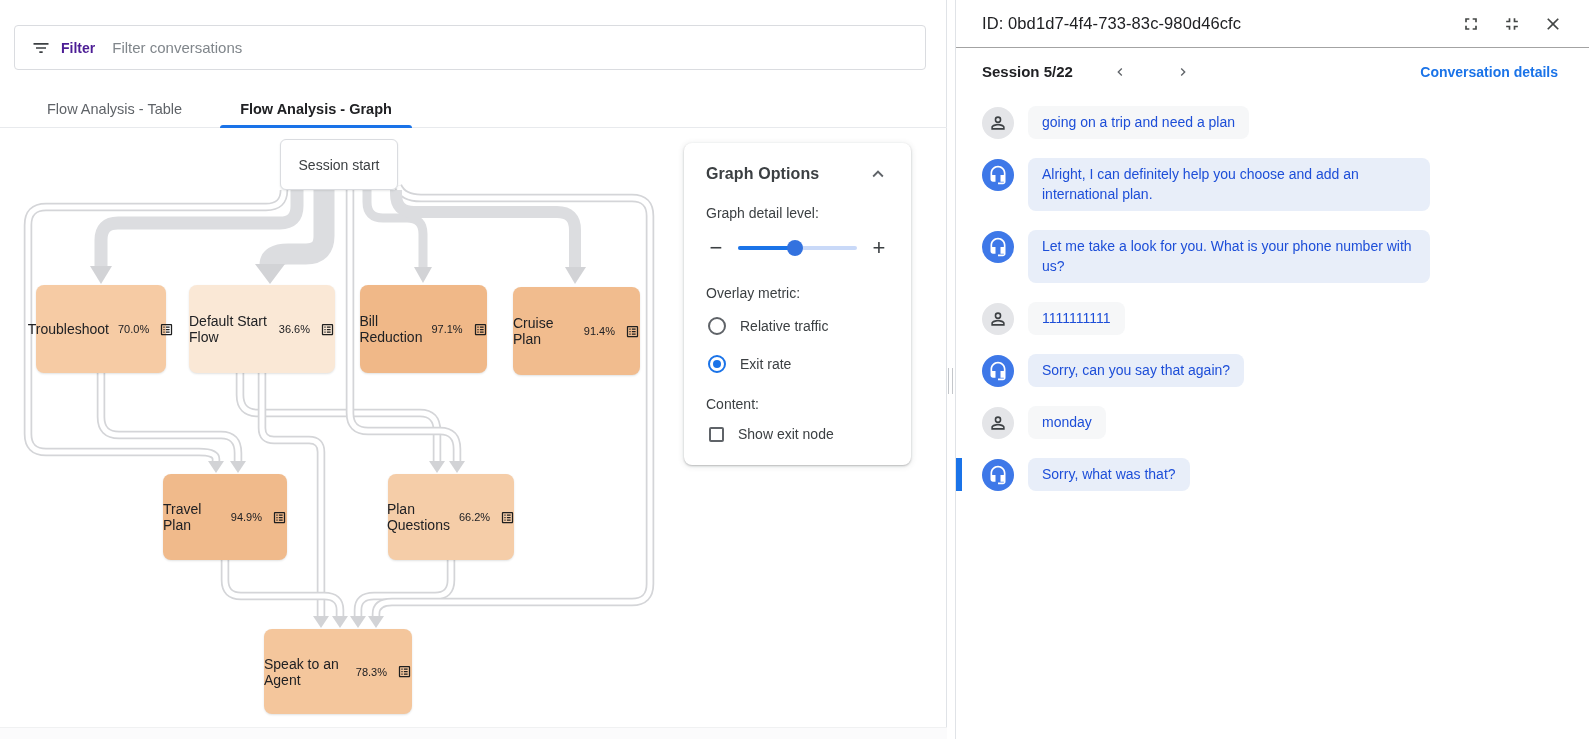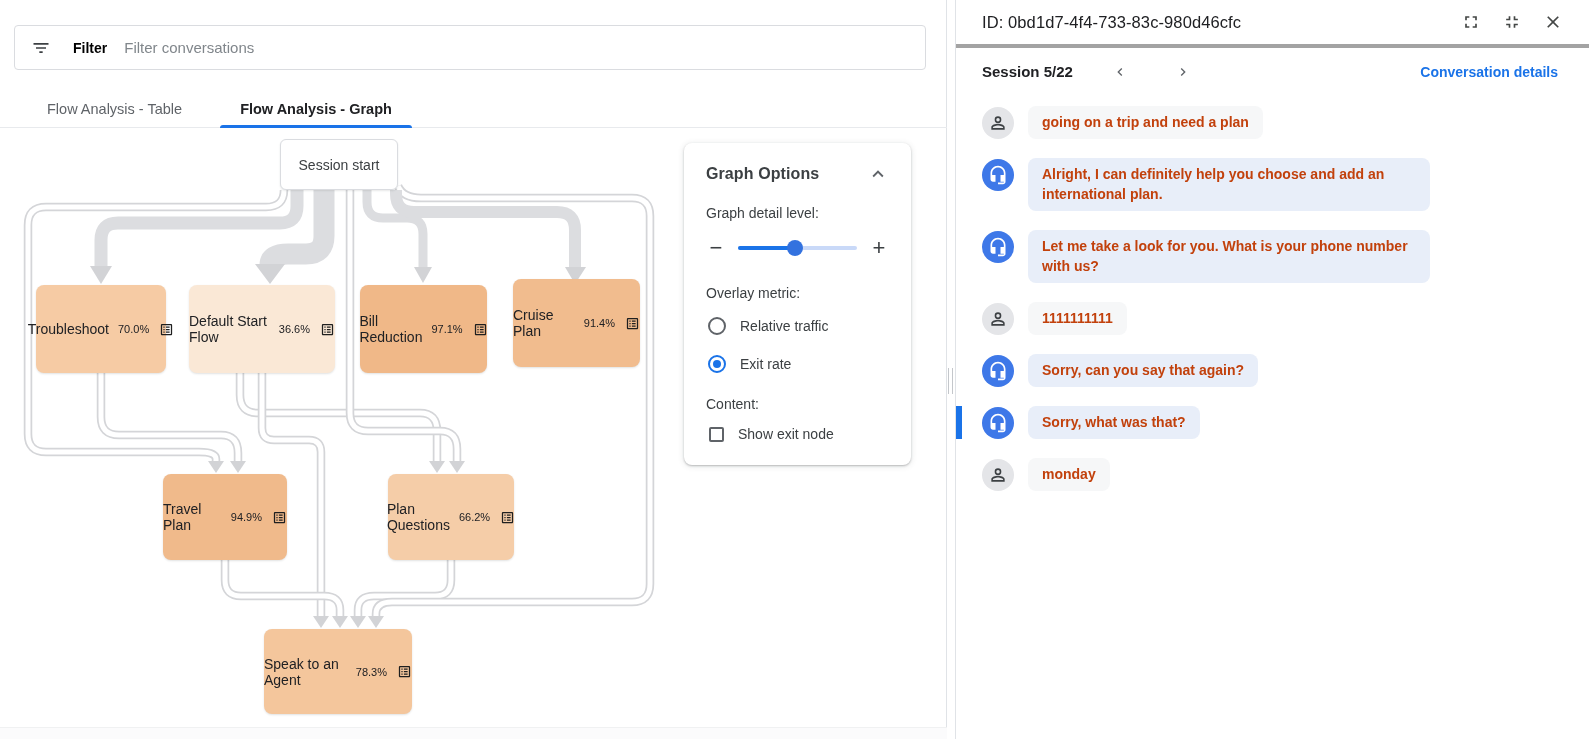--- a/index.html
+++ b/index.html
@@ -5,21 +5,21 @@
   * { margin:0; padding:0; box-sizing:border-box; }
   html,body { width:1589px; height:739px; background:#fff; overflow:hidden;
               font-family:"Liberation Sans", sans-serif; color:#202124; }
 
   
   .left-panel { position:absolute; left:0; top:0; width:947px; height:739px; background:#fff; border-right:1px solid #e0e3e7; }
 
   .filter-box { position:absolute; left:14px; top:25px; width:912px; height:45px;
                 border:1px solid #dadce0; border-radius:4px; display:flex; align-items:center; padding:0 16px; }
   .filter-box .ficon { width:20px; height:20px; color:#3c4043; flex:0 0 auto; }
-  .filter-label { font-size:14px; font-weight:700; color:#000000; margin-left:22px; }
+  .filter-label { font-size:14px; font-weight:700; color:#4c1d95; margin-left:10px; }
   .filter-placeholder { font-size:15px; color:#80868b; margin-left:17px; }
 
   .tabs-row { position:absolute; left:0; top:90px; width:947px; height:38px; border-bottom:1px solid #e8eaed; display:flex; align-items:stretch; padding-left:27px; }
   .tab { display:flex; align-items:center; padding:0 20px; font-size:14.5px; color:#5f6368; cursor:pointer; position:relative; margin-right:18px; }
   .tab.active { color:#202124; font-weight:700; }
   .tab.active::after { content:""; position:absolute; left:0; right:0; bottom:-1px; height:3px; background:#1a73e8; border-radius:3px 3px 0 0; }
 
   .graph-area { position:absolute; left:0; top:128px; width:777px; height:600px; }
   .edges { position:absolute; left:0; top:0; }
   .pipe-outer { stroke:#d4d5d8; stroke-width:8.5; fill:none; stroke-linejoin:round; }
@@ -58,40 +58,40 @@
 
   .bottom-scroll { position:absolute; left:0; top:727px; width:947px; height:12px; background:#fbfbfc; border-top:1px solid #f0f1f2; }
 
   
   .gutter { position:absolute; left:947px; top:0; width:8px; height:739px; background:#fff; }
   .gutter-handle { position:absolute; left:1px; top:368px; height:26px; width:5px;
                    border-left:1.5px solid #c4c7cb; border-right:1.5px solid #c4c7cb; cursor:col-resize; }
 
   
   .detail-panel { position:absolute; left:955px; top:0; width:634px; height:739px; background:#fff; border-left:1px solid #e0e3e7; }
-  .dp-header { height:48px; display:flex; align-items:center; padding:0 26px; border-bottom:4px solid #a3a3a3; }
+  .dp-header { height:48px; display:flex; align-items:center; padding:0 26px; border-bottom:1px solid #a3a3a3; }
   .dp-title { font-size:16.5px; color:#202124; letter-spacing:.1px; }
   .dp-icons { margin-left:auto; display:flex; align-items:center; gap:21px; }
   .icon-btn { width:20px; height:20px; color:#444746; cursor:pointer; }
   .session-row { height:47px; display:flex; align-items:center; padding:0 31px 0 26px; }
   .session-label { font-size:15px; font-weight:700; color:#202124; }
   .chev-btn { width:16px; height:16px; color:#5f6368; cursor:pointer; }
   .chev-btn.first { margin-left:39px; } .chev-btn.second { margin-left:47px; }
   .details-link { margin-left:auto; font-size:14px; font-weight:700; color:#1a73e8; cursor:pointer; }
 
   .messages { padding-top:11px; }
   .msg-row { position:relative; display:flex; align-items:flex-start; padding-left:26px; margin-bottom:19px; }
   .sel-bar { display:none; position:absolute; left:0; top:0; bottom:0; width:6px; background:#1a73e8; }
   .msg-row.selected .sel-bar { display:block; }
   .avatar { width:32px; height:32px; border-radius:50%; flex:0 0 auto; display:flex; align-items:center; justify-content:center; margin-top:1px; }
   .avatar.user  { background:#e4e5e8; color:#3c4043; }
   .avatar.agent { background:#3e78e8; color:#fff; }
   .avatar svg { width:20px; height:20px; }
   .bubble { margin-left:14px; max-width:402px; border-radius:8px; padding:6px 14px 7px;
-            font-size:14px; line-height:20px; color:#c2410c; cursor:pointer;font-weight:bold; }
+            font-size:14px; line-height:20px; color:#1d4ed8; cursor:pointer; }
   .bubble.user  { background:#f6f7f8; }
   .bubble.agent { background:#e8eef9; }
 </style>
 </head>
 <body>
 
 <div class="left-panel">
 
   <div class="filter-box">
     <svg class="ficon" viewBox="0 0 24 24" fill="currentColor">
@@ -192,21 +192,21 @@
   <div class="fnode" style="left: 360px; top: 157px; width: 127px; height: 88px; background: rgb(240, 184, 136);">
     <div class="fnode-title">Bill Reduction</div>
     <div class="fnode-meta">
       <span class="fnode-pct">97.1%</span>
       <svg class="fnode-icon" viewBox="0 0 24 24" fill="currentColor">
               <path d="M19 5v14H5V5h14m0-2H5c-1.1 0-2 .9-2 2v14c0 1.1.9 2 2 2h14c1.1 0 2-.9 2-2V5c0-1.1-.9-2-2-2zM11 7h6v2h-6V7zm0 4h6v2h-6v-2zm0 4h6v2h-6v-2zM7 7h2v2H7V7zm0 4h2v2H7v-2zm0 4h2v2H7v-2z"></path>
             </svg>
     </div>
   </div>
 
-  <div class="fnode" style="left: 513px; top: 151px; width: 127px; height: 88px; background: rgb(241, 188, 142);">
+  <div class="fnode" style="left: 513px; top: 159px; width: 127px; height: 88px; background: rgb(241, 188, 142);">
     <div class="fnode-title">Cruise Plan</div>
     <div class="fnode-meta">
       <span class="fnode-pct">91.4%</span>
       <svg class="fnode-icon" viewBox="0 0 24 24" fill="currentColor">
               <path d="M19 5v14H5V5h14m0-2H5c-1.1 0-2 .9-2 2v14c0 1.1.9 2 2 2h14c1.1 0 2-.9 2-2V5c0-1.1-.9-2-2-2zM11 7h6v2h-6V7zm0 4h6v2h-6v-2zm0 4h6v2h-6v-2zM7 7h2v2H7V7zm0 4h2v2H7v-2zm0 4h2v2H7v-2z"></path>
             </svg>
     </div>
   </div>
 
   <div class="fnode" style="left: 163px; top: 346px; width: 124px; height: 86px; background: rgb(240, 186, 139);">
@@ -361,35 +361,35 @@
 
     <span class="avatar agent">
 
       <svg class="ic-agent" viewBox="0 0 24 24" fill="currentColor">
             <path d="M12 1c-4.97 0-9 4.03-9 9v7c0 1.66 1.34 3 3 3h3v-8H5v-2c0-3.87 3.13-7 7-7s7 3.13 7 7v2h-4v8h4v1h-7v2h6c1.66 0 3-1.34 3-3V10c0-4.97-4.03-9-9-9z"></path>
           </svg>
     </span>
     <span class="bubble agent">Sorry, can you say that again?</span>
   </div>
 
+  <div class="msg-row">
+
+    <span class="avatar user">
+      <svg class="ic-user" viewBox="0 0 24 24" fill="currentColor">
+            <path d="M12 5.9a2.1 2.1 0 1 1 0 4.2 2.1 2.1 0 0 1 0-4.2m0 9c2.97 0 6.1 1.46 6.1 2.1v1.1H5.9V17c0-.64 3.13-2.1 6.1-2.1M12 4a4 4 0 1 0 0 8 4 4 0 0 0 0-8zm0 9c-2.67 0-8 1.34-8 4v3h16v-3c0-2.66-5.33-4-8-4z"></path>
+          </svg>
+
+    </span>
+    <span class="bubble user">monday</span>
+  </div>
+
   <div class="msg-row selected">
     <span class="sel-bar"></span>
     <span class="avatar agent">
 
       <svg class="ic-agent" viewBox="0 0 24 24" fill="currentColor">
             <path d="M12 1c-4.97 0-9 4.03-9 9v7c0 1.66 1.34 3 3 3h3v-8H5v-2c0-3.87 3.13-7 7-7s7 3.13 7 7v2h-4v8h4v1h-7v2h6c1.66 0 3-1.34 3-3V10c0-4.97-4.03-9-9-9z"></path>
           </svg>
     </span>
     <span class="bubble agent">Sorry, what was that?</span>
   </div>
-
-  <div class="msg-row">
-
-    <span class="avatar user">
-      <svg class="ic-user" viewBox="0 0 24 24" fill="currentColor">
-            <path d="M12 5.9a2.1 2.1 0 1 1 0 4.2 2.1 2.1 0 0 1 0-4.2m0 9c2.97 0 6.1 1.46 6.1 2.1v1.1H5.9V17c0-.64 3.13-2.1 6.1-2.1M12 4a4 4 0 1 0 0 8 4 4 0 0 0 0-8zm0 9c-2.67 0-8 1.34-8 4v3h16v-3c0-2.66-5.33-4-8-4z"></path>
-          </svg>
-
-    </span>
-    <span class="bubble user">monday</span>
-  </div>
 </div>
 </div>
 
 </body></html>

